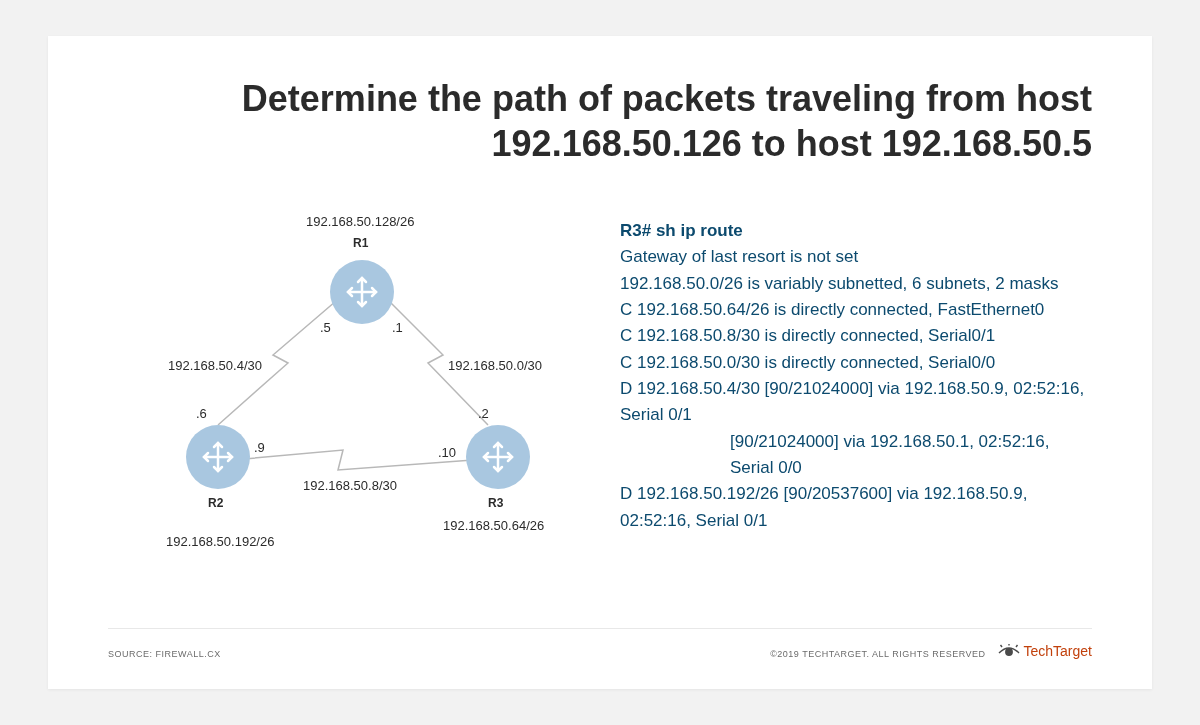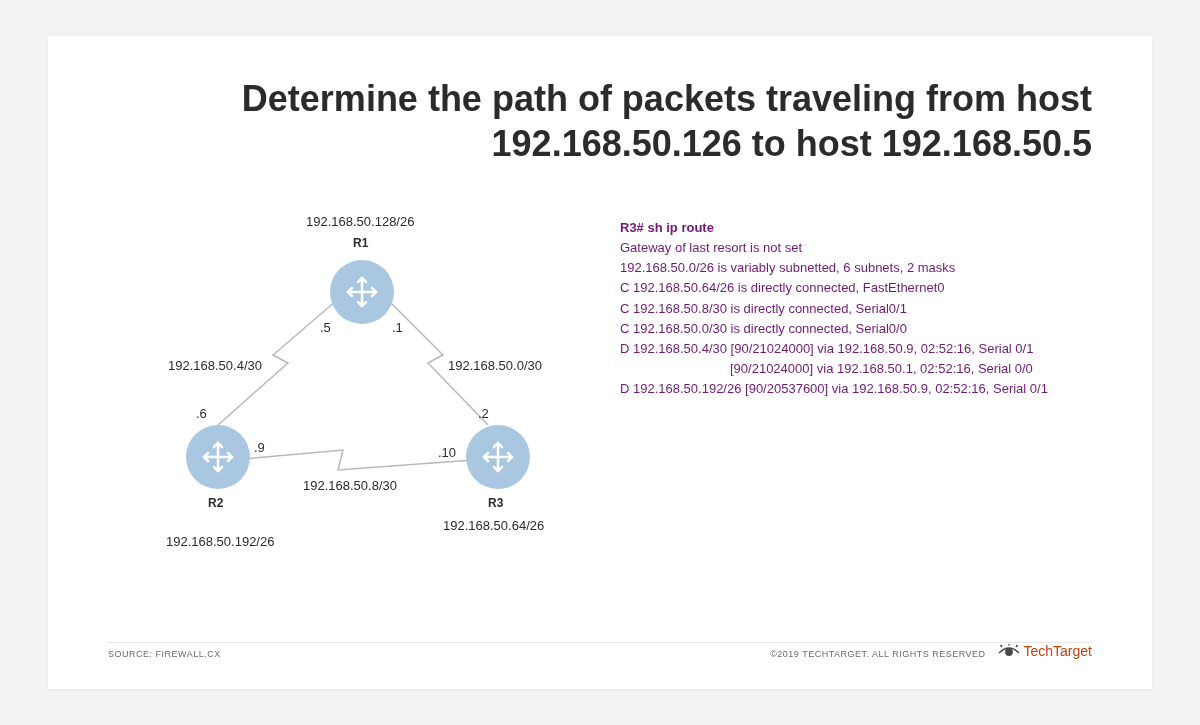--- a/index.html
+++ b/index.html
@@ -32,22 +32,22 @@
     flex: 1;
     display: flex;
     gap: 52px;
   }
   .diagram-col {
     flex: 0 0 460px;
     position: relative;
   }
   .text-col {
     flex: 1;
-    font-size: 13px;
-    color: #701a75;
+    font-size: 17px;
+    color: #0c4a6e;
     line-height: 1.55;
     padding-top: 8px;
   }
   .text-col .hdr { font-weight: 700; }
   .text-col .indent { padding-left: 110px; }
   .diagram {
     position: relative;
     width: 460px;
     height: 400px;
   }
@@ -70,21 +70,21 @@
   }
   .lblb { font-weight: 600; font-size: 12px; }
   .footer {
     display: flex;
     justify-content: space-between;
     align-items: flex-end;
     font-size: 9px;
     letter-spacing: 0.5px;
     color: #6b6b6b;
     border-top: 1px solid #e8e8e8;
-    padding-top: 0;
+    padding-top: 14px;
     margin-top: 10px;
   }
   .footer-right {
     display: flex;
     align-items: flex-end;
     gap: 12px;
   }
   .tt-logo {
     font-size: 14px;
     color: #c2410c;

